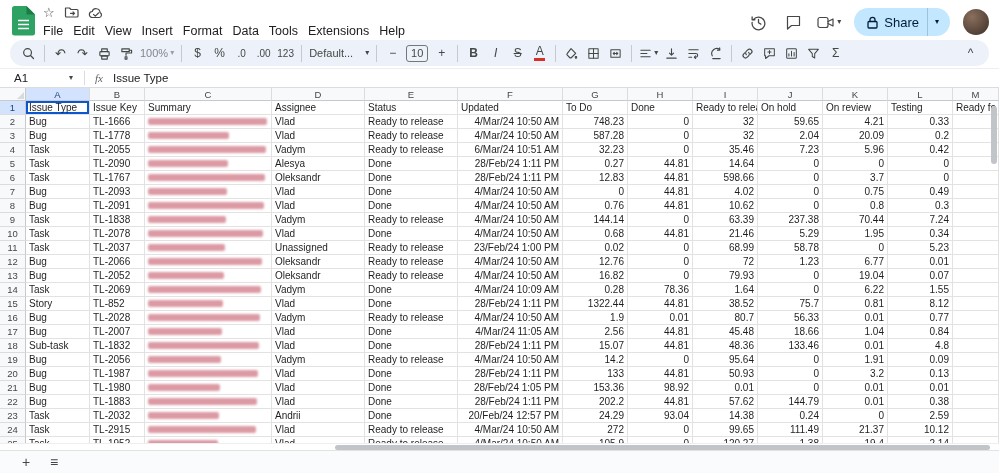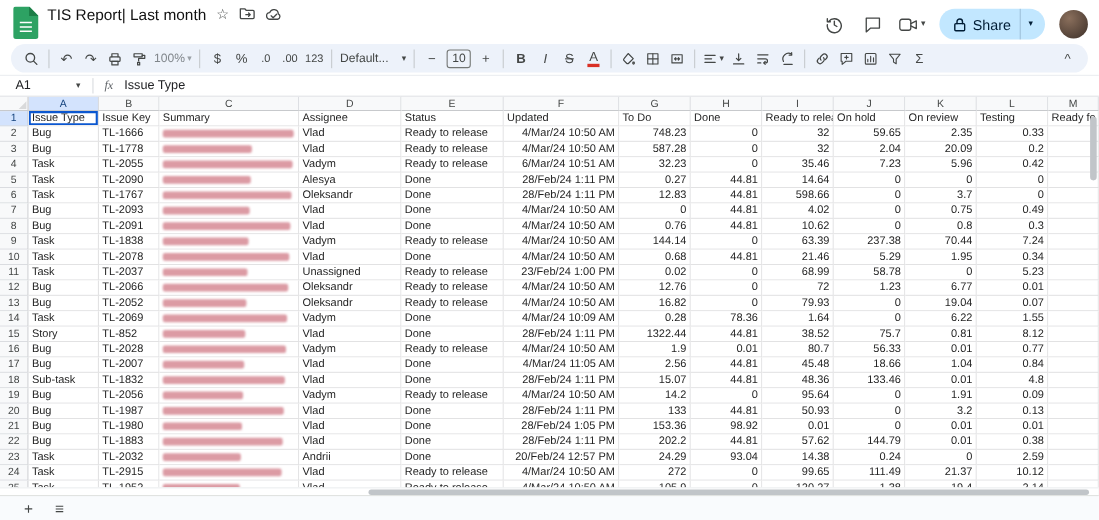--- a/index.html
+++ b/index.html
@@ -77,35 +77,45 @@
 <div class="topbar">
   <svg class="logo" width="23" height="30" viewBox="0 0 23 30">
     <path d="M2.5 0h12L23 8.5V27a2.5 2.5 0 0 1-2.5 2.5h-18A2.5 2.5 0 0 1 0 27V2.5A2.5 2.5 0 0 1 2.5 0z" fill="#2da263"></path>
     <path d="M14.5 0L23 8.5h-8.5z" fill="#1b7d46"></path>
     <g stroke="#fff" stroke-width="1.4" fill="none">
         <path d="M6 14.5h11M6 18.5h11M6 22.5h11"></path>
       </g>
   </svg>
   <div class="tb-mid">
     <div class="title-row">
-      <span class="doc-title">TIS Report| Last month</span>
       <span class="t-ico">☆</span>
       <span class="t-ico">
         <svg width="15" height="15" viewBox="0 0 15 15" fill="none" stroke="#444746" stroke-width="1.2" stroke-linecap="round" stroke-linejoin="round">
             <path d="M1.5 3h4L7 4.5h6a1 1 0 0 1 1 1V11a1 1 0 0 1-1 1H2.5a1 1 0 0 1-1-1z"></path>
             <path d="M6.5 8.3h4m-1.5-1.5l1.5 1.5-1.5 1.5"></path>
           </svg>
       </span>
       <span class="t-ico">
         <svg width="16" height="14" viewBox="0 0 16 14" fill="none" stroke="#444746" stroke-width="1.2" stroke-linecap="round" stroke-linejoin="round">
             <path d="M4.5 11.5a3 3 0 0 1-.3-6A4 4 0 0 1 12 6.6a2.6 2.6 0 0 1-.6 4.9z"></path>
             <path d="M5.5 8.4l1.8 1.8 3.2-3.2"></path>
           </svg>
       </span>
     </div>
+    <div class="menu-row" id="menus">
+        <span class="menu-item">File</span>
+        <span class="menu-item">Edit</span>
+        <span class="menu-item">View</span>
+        <span class="menu-item">Insert</span>
+        <span class="menu-item">Format</span>
+        <span class="menu-item">Data</span>
+        <span class="menu-item">Tools</span>
+        <span class="menu-item">Extensions</span>
+        <span class="menu-item">Help</span>
+      </div>
   </div>
   <div class="tb-right">
     <span class="ric">
       <svg width="17" height="17" viewBox="0 0 16 16" fill="none" stroke="#444746" stroke-width="1.2" stroke-linecap="round" stroke-linejoin="round">
           <path d="M3.2 5.2A6 6 0 1 1 2 8"></path>
           <path d="M2 2.8v2.6h2.6"></path>
           <path d="M8 5v3.2l2.2 1.3"></path>
         </svg>
     </span>
     <span class="ric">
@@ -333,21 +343,21 @@
         <div class="cell" style="width: 64px;">Bug</div>
         <div class="cell" style="width: 55px;">TL-1666</div>
         <div class="cell" style="width: 127px;"><span class="redact" style="width: 119px;"></span></div>
         <div class="cell" style="width: 93px;">Vlad</div>
         <div class="cell" style="width: 93px;">Ready to release</div>
         <div class="cell num" style="width: 105px;">4/Mar/24 10:50 AM</div>
         <div class="cell num" style="width: 65px;">748.23</div>
         <div class="cell num" style="width: 65px;">0</div>
         <div class="cell num" style="width: 65px;">32</div>
         <div class="cell num" style="width: 65px;">59.65</div>
-        <div class="cell num" style="width: 65px;">2.35</div>
+        <div class="cell num" style="width: 65px;">4.21</div>
         <div class="cell num" style="width: 65px;">0.33</div>
         <div class="cell" style="width: 46px;"></div>
       </div>
       <div class="grow">
         <div class="rowh">3</div>
         <div class="cell" style="width: 64px;">Bug</div>
         <div class="cell" style="width: 55px;">TL-1778</div>
         <div class="cell" style="width: 127px;"><span class="redact" style="width: 81px;"></span></div>
         <div class="cell" style="width: 93px;">Vlad</div>
         <div class="cell" style="width: 93px;">Ready to release</div>

